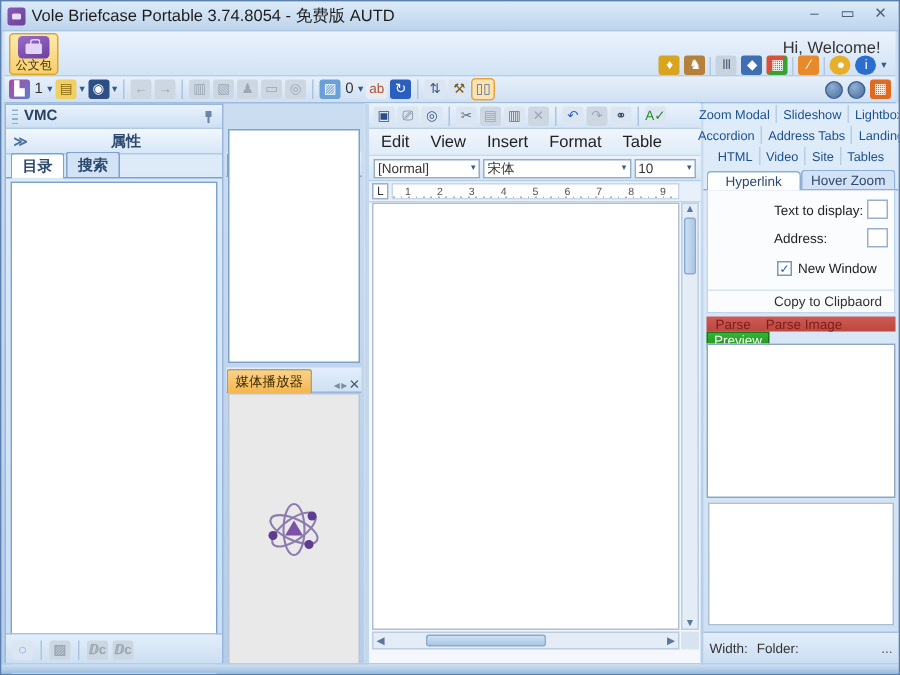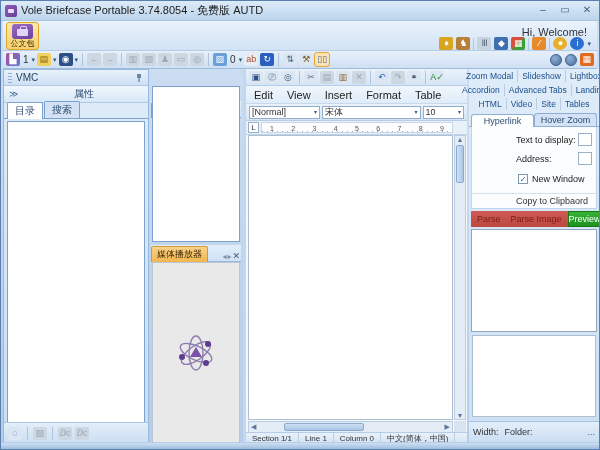--- a/index.html
+++ b/index.html
@@ -40,21 +40,21 @@
     background:linear-gradient(180deg,#e7f0fa,#cfe0f3);border-bottom:1px solid #9fbcdd;
     display:flex;align-items:center;padding:0 3px;gap:2px;}
   .tico{width:14px;height:13px;border-radius:2px;font-size:9px;line-height:13px;text-align:center;color:#fff;flex:none;}
   .tsep{width:1px;height:13px;background:#aec4de;margin:0 2px;flex:none;}
   .tnum{font-size:10px;color:#333;margin:0 1px;}
   .gray{background:#cdd7e2 !important;color:#9aa7b5 !important;}
   .active-tico{outline:1px solid #e8a33d;background:#fbe3b3;color:#4a6e98;}
   .tb-right{margin-left:auto;display:flex;align-items:center;gap:3px;}
   .circ{width:12px;height:12px;border-radius:50%;background:radial-gradient(circle at 35% 30%,#8fb0d4,#4a6f9d);border:1px solid #3c5f8c;}
   
-  .panelbox{position:absolute;background:linear-gradient(180deg,#dfecf9,#cadef4);border:1px solid #9ab8dd;}
+  .panelbox{position:absolute;background:linear-gradient(180deg,#dfecf9,#cadef4);border:1px solid #9ab8dd;font-weight:bold;}
   .whitebox{background:#fff;border:1px solid #7da2ce;}
   
   .vmc{left:2px;top:68px;width:146px;height:375px;}
   .vmc-title{height:16px;display:flex;align-items:center;padding:0 4px;
     background:linear-gradient(180deg,#e8f2fc,#cde0f4);border-bottom:1px solid #b0c9e6;}
   .grip{width:4px;height:10px;margin-right:4px;
     background:repeating-linear-gradient(180deg,#92aecd 0 1px,transparent 1px 3px);}
   .vmc-name{flex:1;font-size:10px;color:#28415e;}
   .pin{width:10px;height:10px;}
   .props{height:17px;display:flex;align-items:center;padding:0 5px;
@@ -128,21 +128,21 @@
   .rtab.on{background:#fdfefe;position:relative;top:1px;}
   .formarea{position:absolute;left:2px;right:2px;top:58px;height:82px;background:#fafcfe;border:1px solid #c0d4ea;border-top:none;
     font-size:9px;color:#222;padding-left:40px;}
   .frow{display:flex;align-items:center;margin:6px 4px 0 4px;}
   .flabel{width:62px;}
   .finput{flex:1;height:13px;background:#fff;border:1px solid #9ab0c8;}
   .cbrow{display:flex;align-items:center;gap:4px;margin:9px 4px 0 6px;}
   .cbox{width:10px;height:10px;background:#fff;border:1px solid #7d97b5;font-size:8px;line-height:9px;text-align:center;color:#2a5c9e;}
   .copyrow{position:absolute;left:0;right:0;bottom:0;height:15px;border-top:1px solid #d7e2ef;
     display:flex;align-items:center;justify-content:flex-end;padding-right:8px;font-size:9px;color:#333;}
-  .parse-strip{position:absolute;left:2px;right:2px;top:142px;height:16px;display:flex;}
+  .parse-strip{position:absolute;left:2px;right:2px;top:142px;height:16px;display:flex;flex-direction:column;}
   .redzone{flex:1;background:linear-gradient(180deg,#cd5a54,#bc4840);display:flex;align-items:center;gap:10px;padding:0 6px;}
   .redbtn{font-size:9px;color:#7e1d1a;white-space:nowrap;}
   .greenbtn{width:42px;background:linear-gradient(180deg,#36b336,#1d921d);border:1px solid #157815;color:#fff;
     font-size:9px;display:flex;align-items:center;justify-content:center;}
   .rbox1{position:absolute;left:2px;right:2px;top:160px;height:103px;background:#fff;border:1px solid #8fa6bd;}
   .rbox2{position:absolute;left:3px;right:3px;top:266px;height:82px;background:#fff;border:1px solid #aebfd2;}
   .rfooter{position:absolute;left:0;right:0;bottom:2px;height:21px;
     background:linear-gradient(180deg,#e3eefa,#cbdef2);border-top:1px solid #a8c3e2;
     display:flex;align-items:center;font-size:9px;color:#333;padding:0 4px;gap:6px;}
   .rmore{margin-left:auto;color:#555;}
@@ -341,37 +341,31 @@
       <span class="vthumb"></span>
       <span style="margin-top:auto">▼</span>
     </div>
     <div class="hscroll">
       <span style="padding:0 2px">◀</span>
       <span class="hthumb"></span>
       <span class="hs-sp"></span>
       <span style="padding:0 2px">▶</span>
     </div>
     <div class="corner"></div>
-    <div class="ed-status">
-      <span class="seg">Section 1/1</span>
-      <span class="seg">Line 1</span>
-      <span class="seg">Column 0</span>
-      <span class="seg">中文(简体，中国)</span>
-    </div>
   </div>
 
   <div class="rightp">
     <div class="linkrow">
       <span class="linktab">Zoom Modal</span>
       <span class="linktab">Slideshow</span>
       <span class="linktab">Lightbox</span>
     </div>
     <div class="linkrow">
       <span class="linktab">Accordion</span>
-      <span class="linktab">Advanced Tabs</span>
+      <span class="linktab">Address Tabs</span>
       <span class="linktab">Landing</span>
     </div>
     <div class="linkrow">
       <span class="linktab">HTML</span>
       <span class="linktab">Video</span>
       <span class="linktab">Site</span>
       <span class="linktab">Tables</span>
     </div>
     <div class="rtabs">
       <span class="rtab on">Hyperlink</span>

